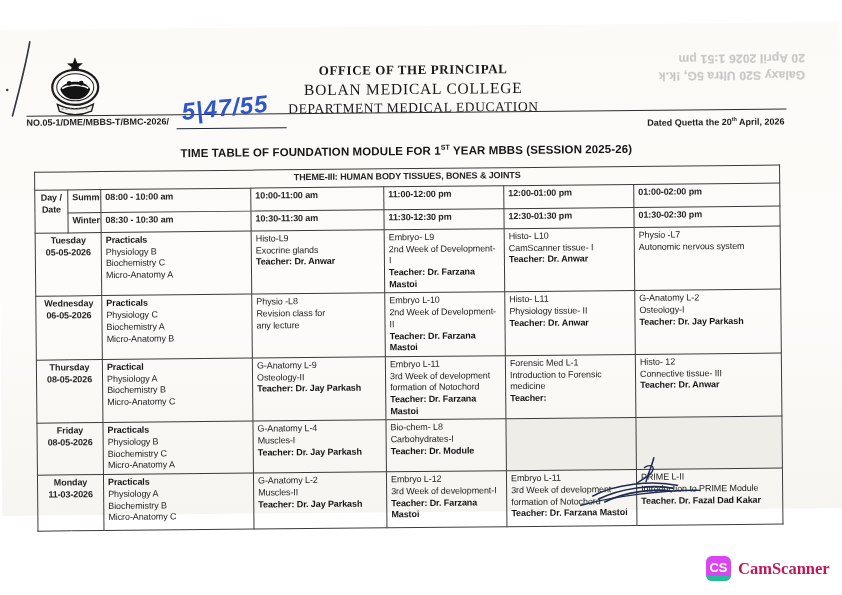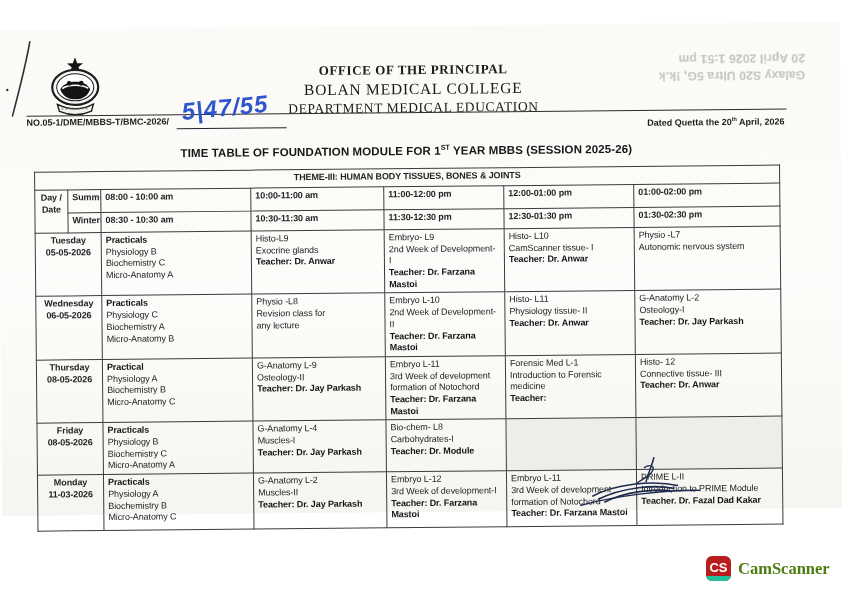--- a/index.html
+++ b/index.html
@@ -44,26 +44,26 @@
   td.time{font-size:9.3px;font-weight:bold;vertical-align:middle;padding-left:7px;}
   td.daycell{font-size:9.5px;font-weight:bold;text-align:center;vertical-align:top;padding-top:4px;}
   td.shaded{background:#eeede8;}
   .ln{display:block;}
   .ln.b{font-weight:bold;color:#141414;}
   
   .pen-topleft{position:absolute;left:4px;top:8px;}
   .signature{position:absolute;left:572px;top:432px;}
   
   .footer-brand{position:absolute;left:706px;top:556px;display:flex;align-items:center;gap:7px;}
-  .cs-logo{width:25px;height:25px;border-radius:6px;background:#b91c1c;position:relative;
+  .cs-logo{width:25px;height:25px;border-radius:6px;background:#d946ef;position:relative;
            display:flex;align-items:center;justify-content:center;overflow:hidden;}
   .cs-logo .teal{position:absolute;left:0;right:0;bottom:0;height:5px;background:#23bf9c;}
   .cs-logo .cs-text{position:relative;color:#ffffff;font-weight:bold;font-size:13px;
                     font-family:"Liberation Sans",sans-serif;margin-bottom:3px;}
-  .cs-word{font-family:"Liberation Serif",serif;font-size:16.5px;color:#4d7c0f;font-weight:600;}
+  .cs-word{font-family:"Liberation Serif",serif;font-size:16.5px;color:#be185d;font-weight:600;}
 </style>
 </head>
 <body>
 
 <div class="page">
   <div class="paper">
 
     <svg class="pen-topleft" width="40" height="90" viewBox="0 0 40 90">
       <path d="M28,4 C24,26 16,56 10,78" stroke="#30343c" stroke-width="1.6" fill="none" stroke-linecap="round"></path>
       <circle cx="5" cy="52" r="1.2" fill="#30343c"></circle>

